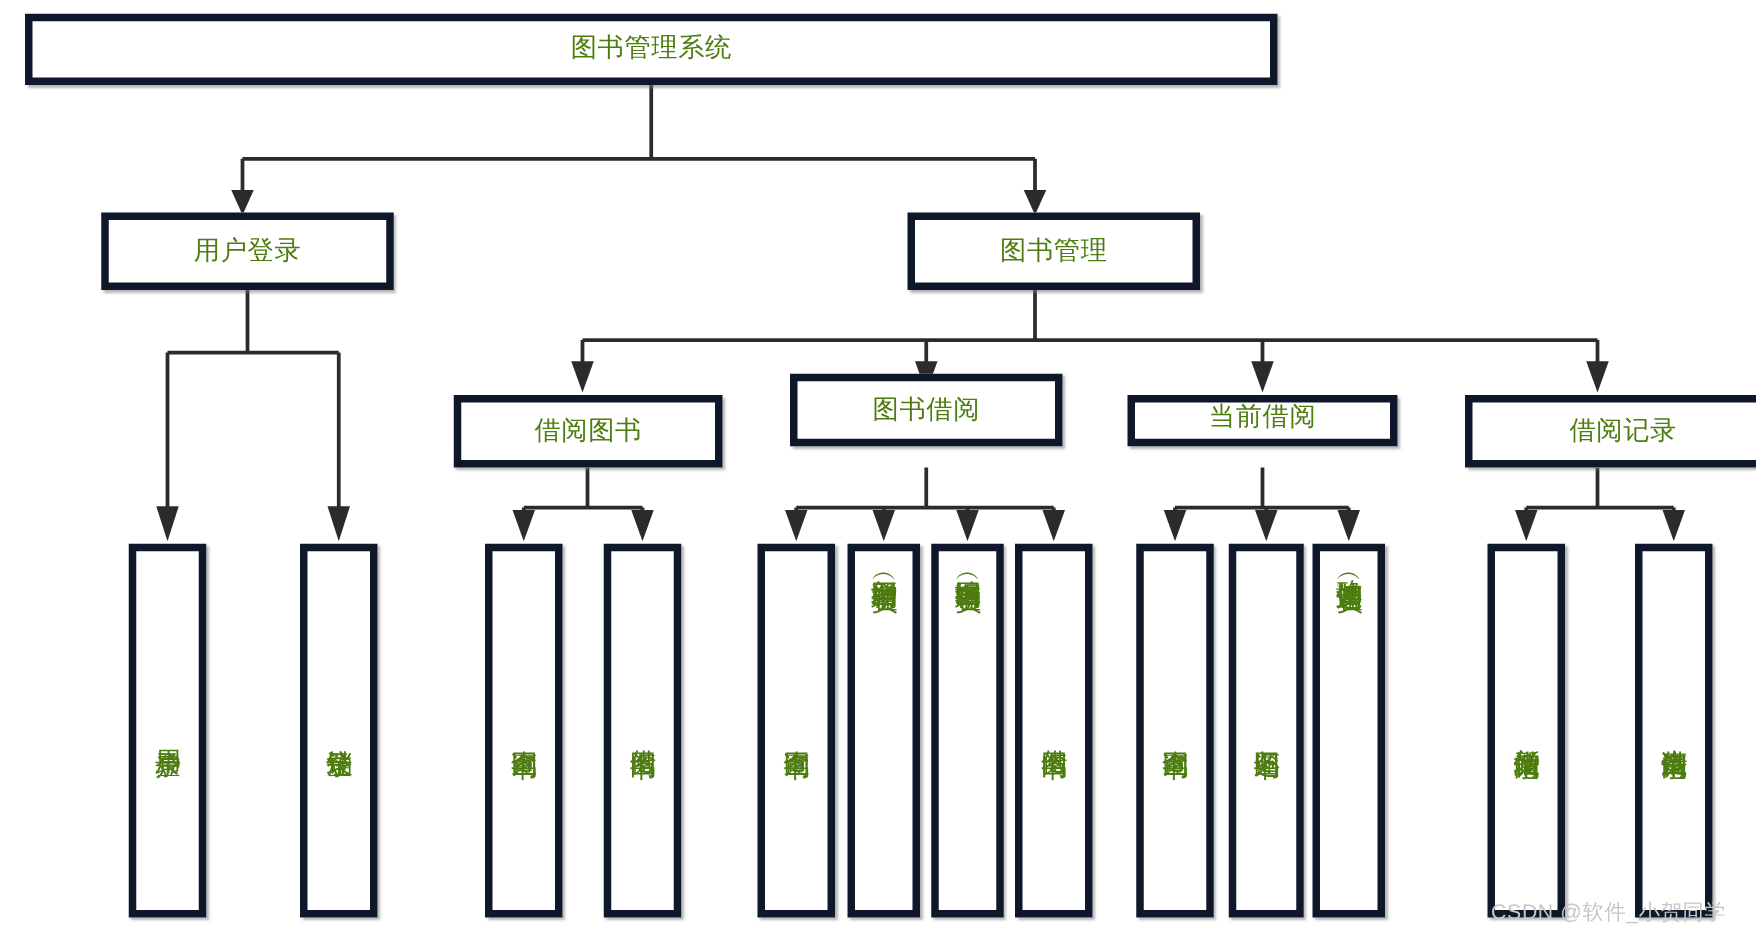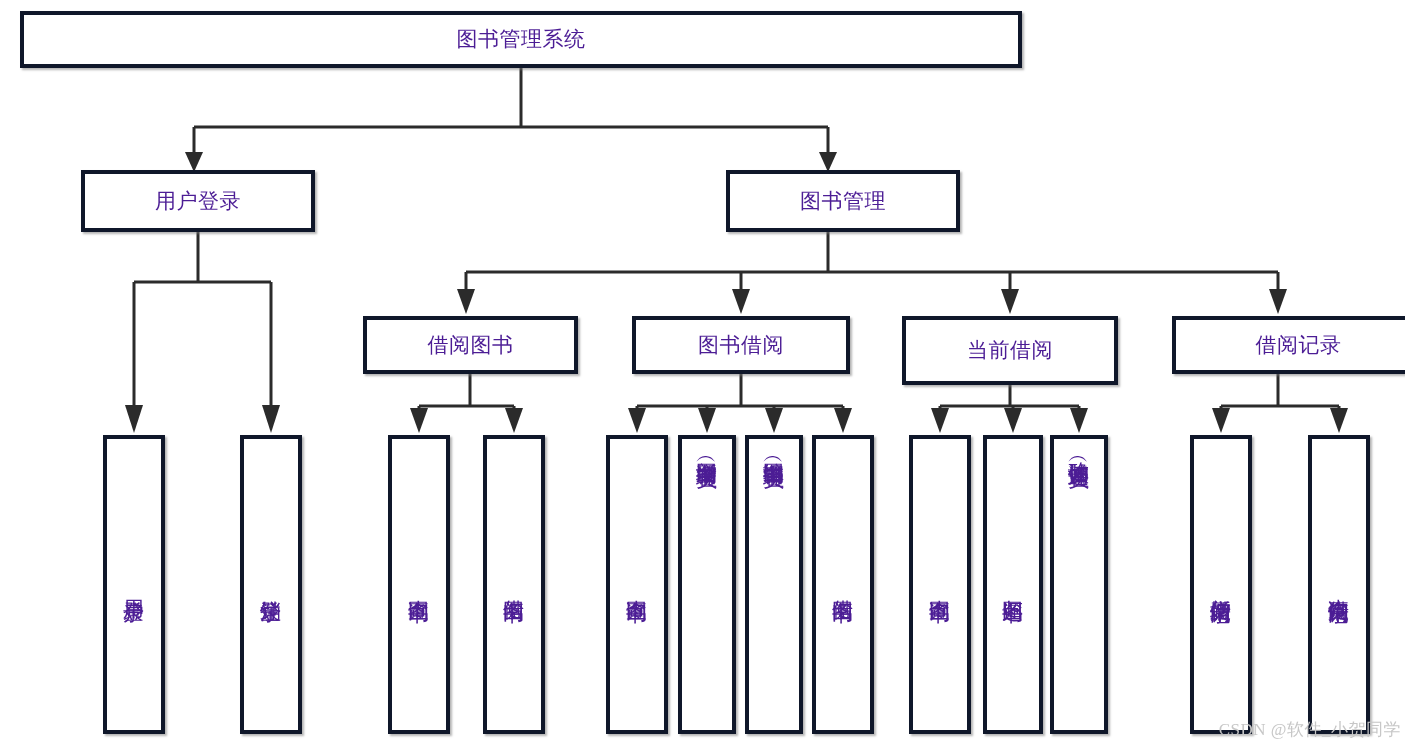--- a/index.html
+++ b/index.html
@@ -21,26 +21,26 @@
     position: absolute;
     left: 0;
     top: 0;
     width: 1405px;
     height: 747px;
   }
   .node {
     position: absolute;
     box-sizing: border-box;
     background: #ffffff;
-    border: 4px solid #0f172a;
+    border: 6px solid #0f172a;
     box-shadow: 2px 2px 2px rgba(120,120,120,0.55);
     display: flex;
     align-items: center;
     justify-content: center;
-    color: #4c1d95;
+    color: #4d7c0f;
   }
   .node .label {
     display: block;
     text-align: center;
     line-height: 1.18;
     white-space: pre;
   }
   .node.horizontal .label {
     font-size: 21px;
     letter-spacing: 0.5px;
@@ -56,25 +56,25 @@
     letter-spacing: 1px;
     line-height: 1;
     white-space: pre;
   }
   .node.vertical.mid {
     align-items: center;
     padding-top: 0;
   }
   #watermark {
     position: absolute;
-    right: 4px;
+    right: 24px;
     bottom: 6px;
     font-size: 17px;
     color: #c7c7c7;
-    font-family: Liberation Serif, serif;
+    font-family: Liberation Sans, sans-serif;
     letter-spacing: 0.5px;
     white-space: pre;
     pointer-events: none;
   }
 </style>
 </head>
 <body>
 
 <div id="canvas">
 
@@ -181,24 +181,24 @@
   <div class="node horizontal" style="left:81px; top:170px; width:234px; height:62px;">
     <span class="label">用户登录</span>
   </div>
   <div class="node horizontal" style="left:711px; top:170px; width:234px; height:62px;margin-left:15px;">
     <span class="label">图书管理</span>
   </div>
 
   <div class="node horizontal" style="left:363px; top:316px; width:215px; height:58px;">
     <span class="label">借阅图书</span>
   </div>
-  <div class="node horizontal" style="left:632px; top:316px; width:218px; height:58px;">
+  <div class="node horizontal" style="left:632px; top:299px; width:218px; height:58px;">
     <span class="label">图书借阅</span>
   </div>
-  <div class="node horizontal" style="left:902px; top:316px; width:216px; height:69px;">
+  <div class="node horizontal" style="left:902px; top:316px; width:216px; height:41px;font-family:Liberation Mono, monospace;">
     <span class="label">当前借阅</span>
   </div>
   <div class="node horizontal" style="left:1172px; top:316px; width:253px; height:58px;">
     <span class="label">借阅记录</span>
   </div>
 
   <div class="node vertical mid" style="left:103px; top:435px; width:62px; height:299px;">
     <span class="label">用户登录</span>
   </div>
   <div class="node vertical mid" style="left:240px; top:435px; width:62px; height:299px;">

